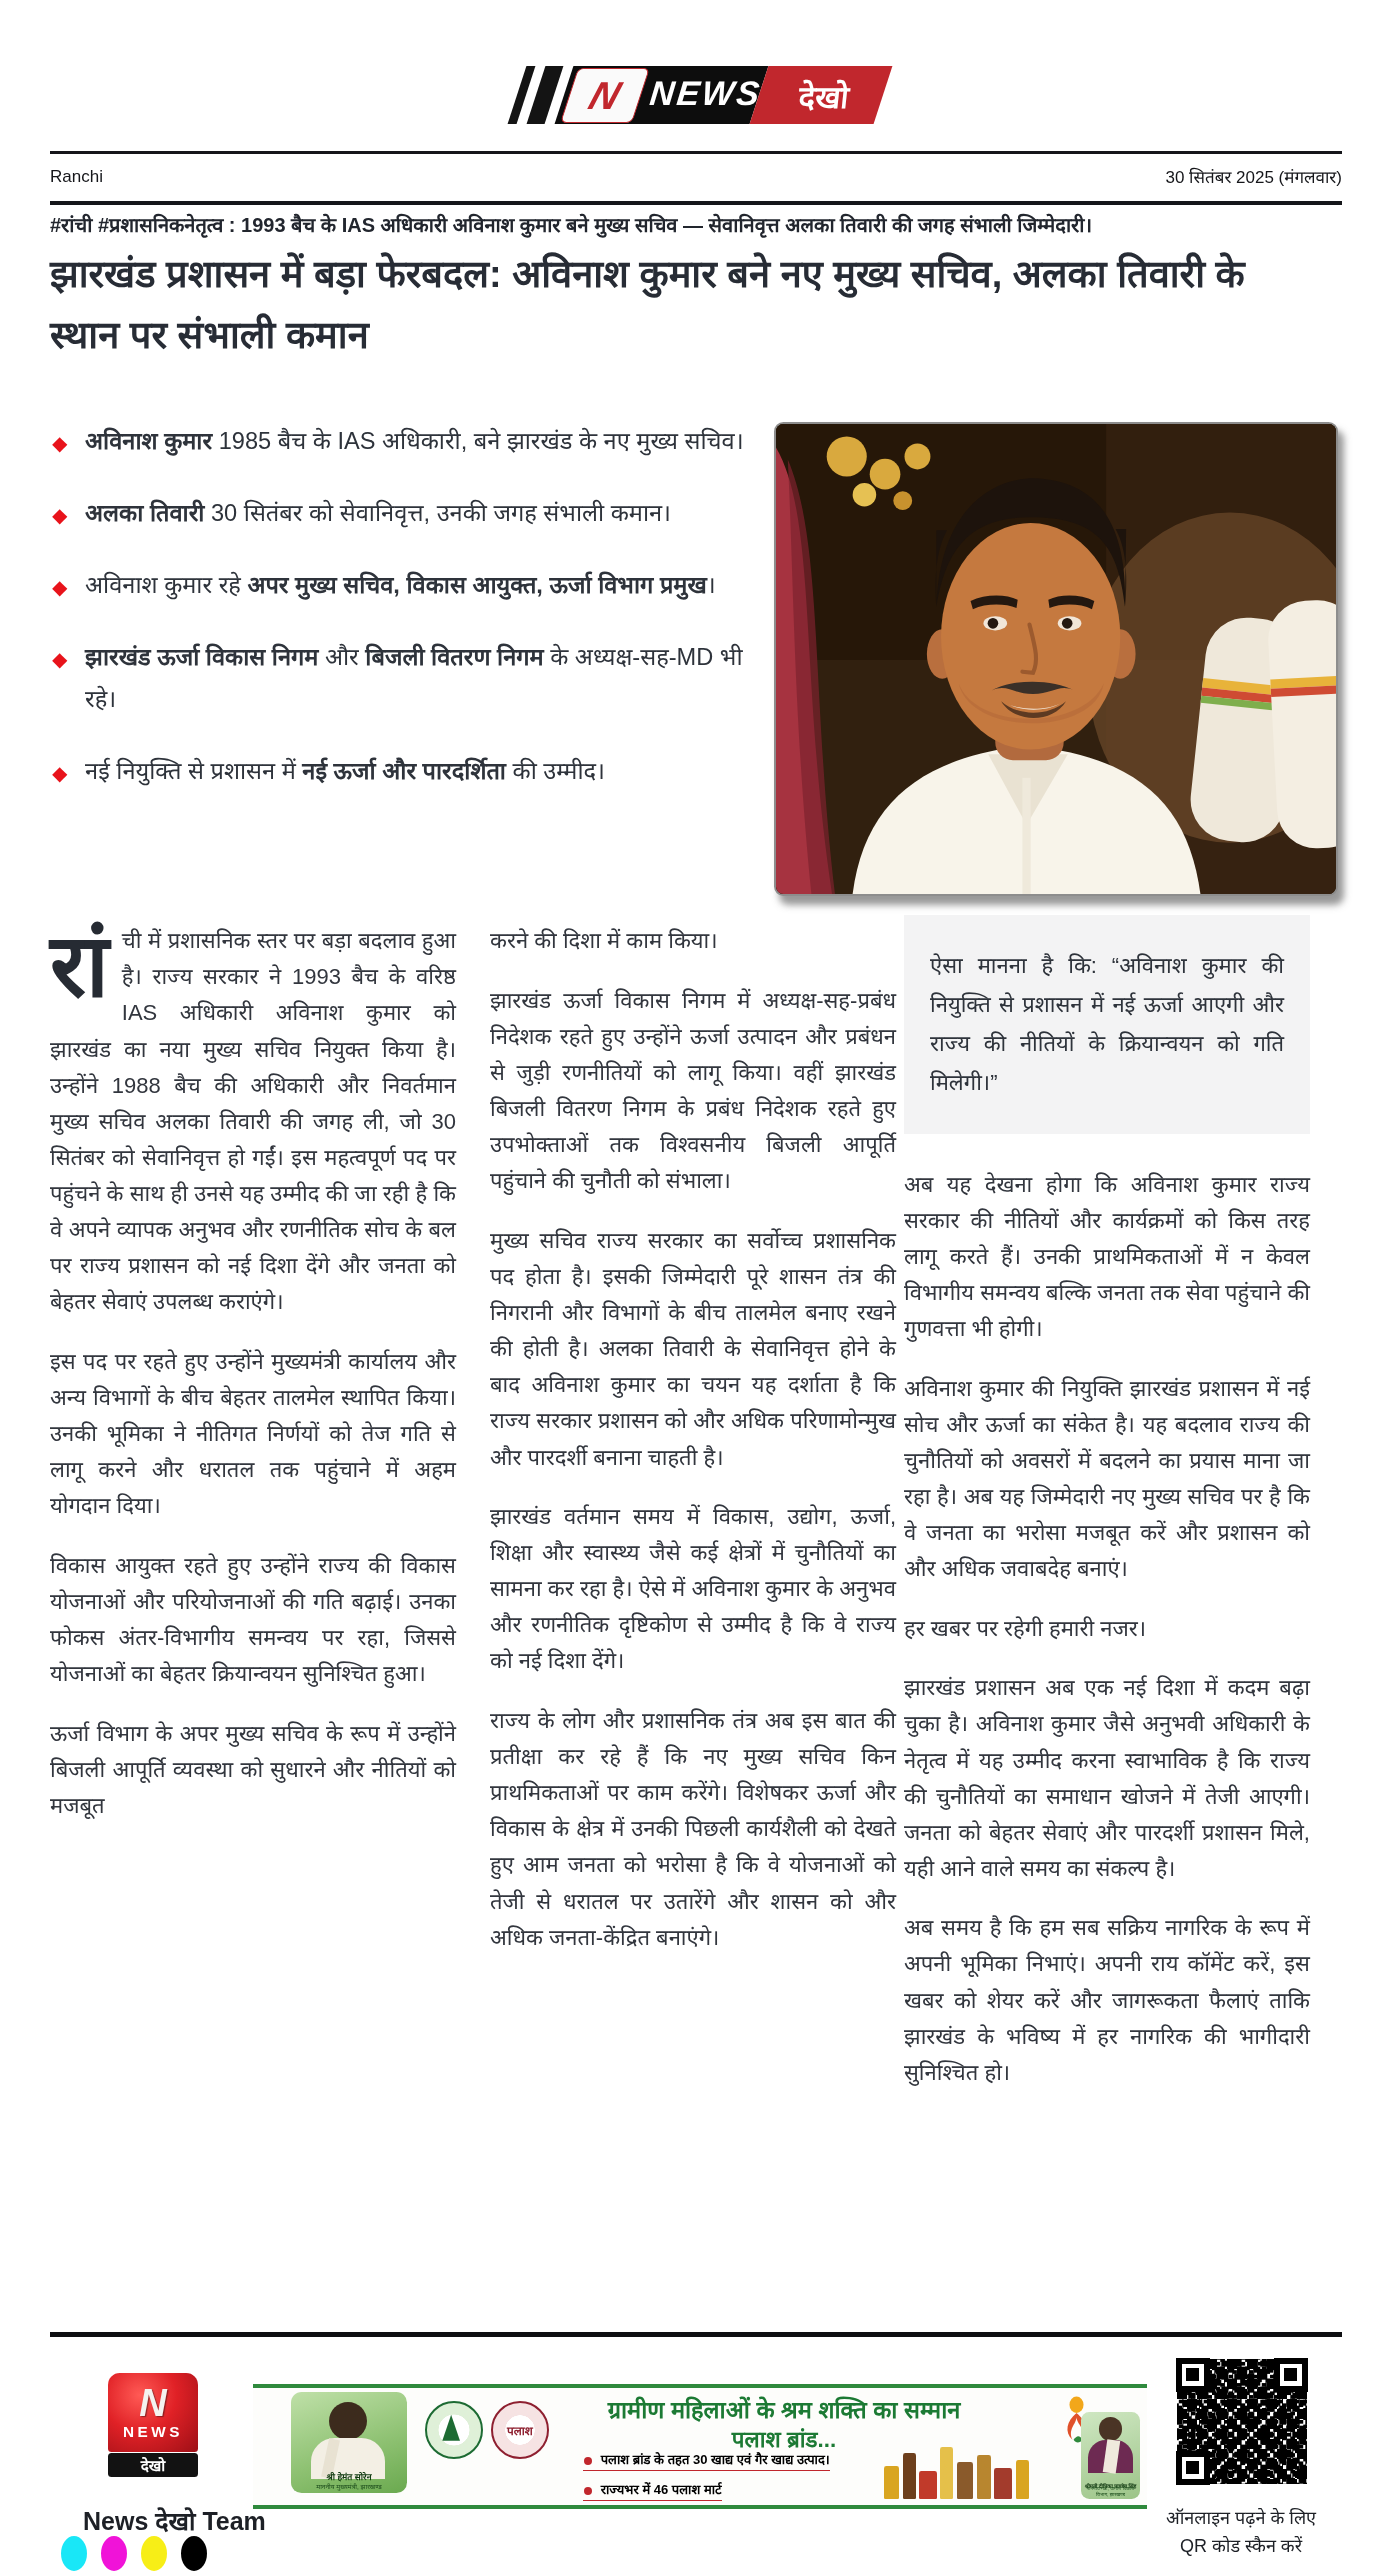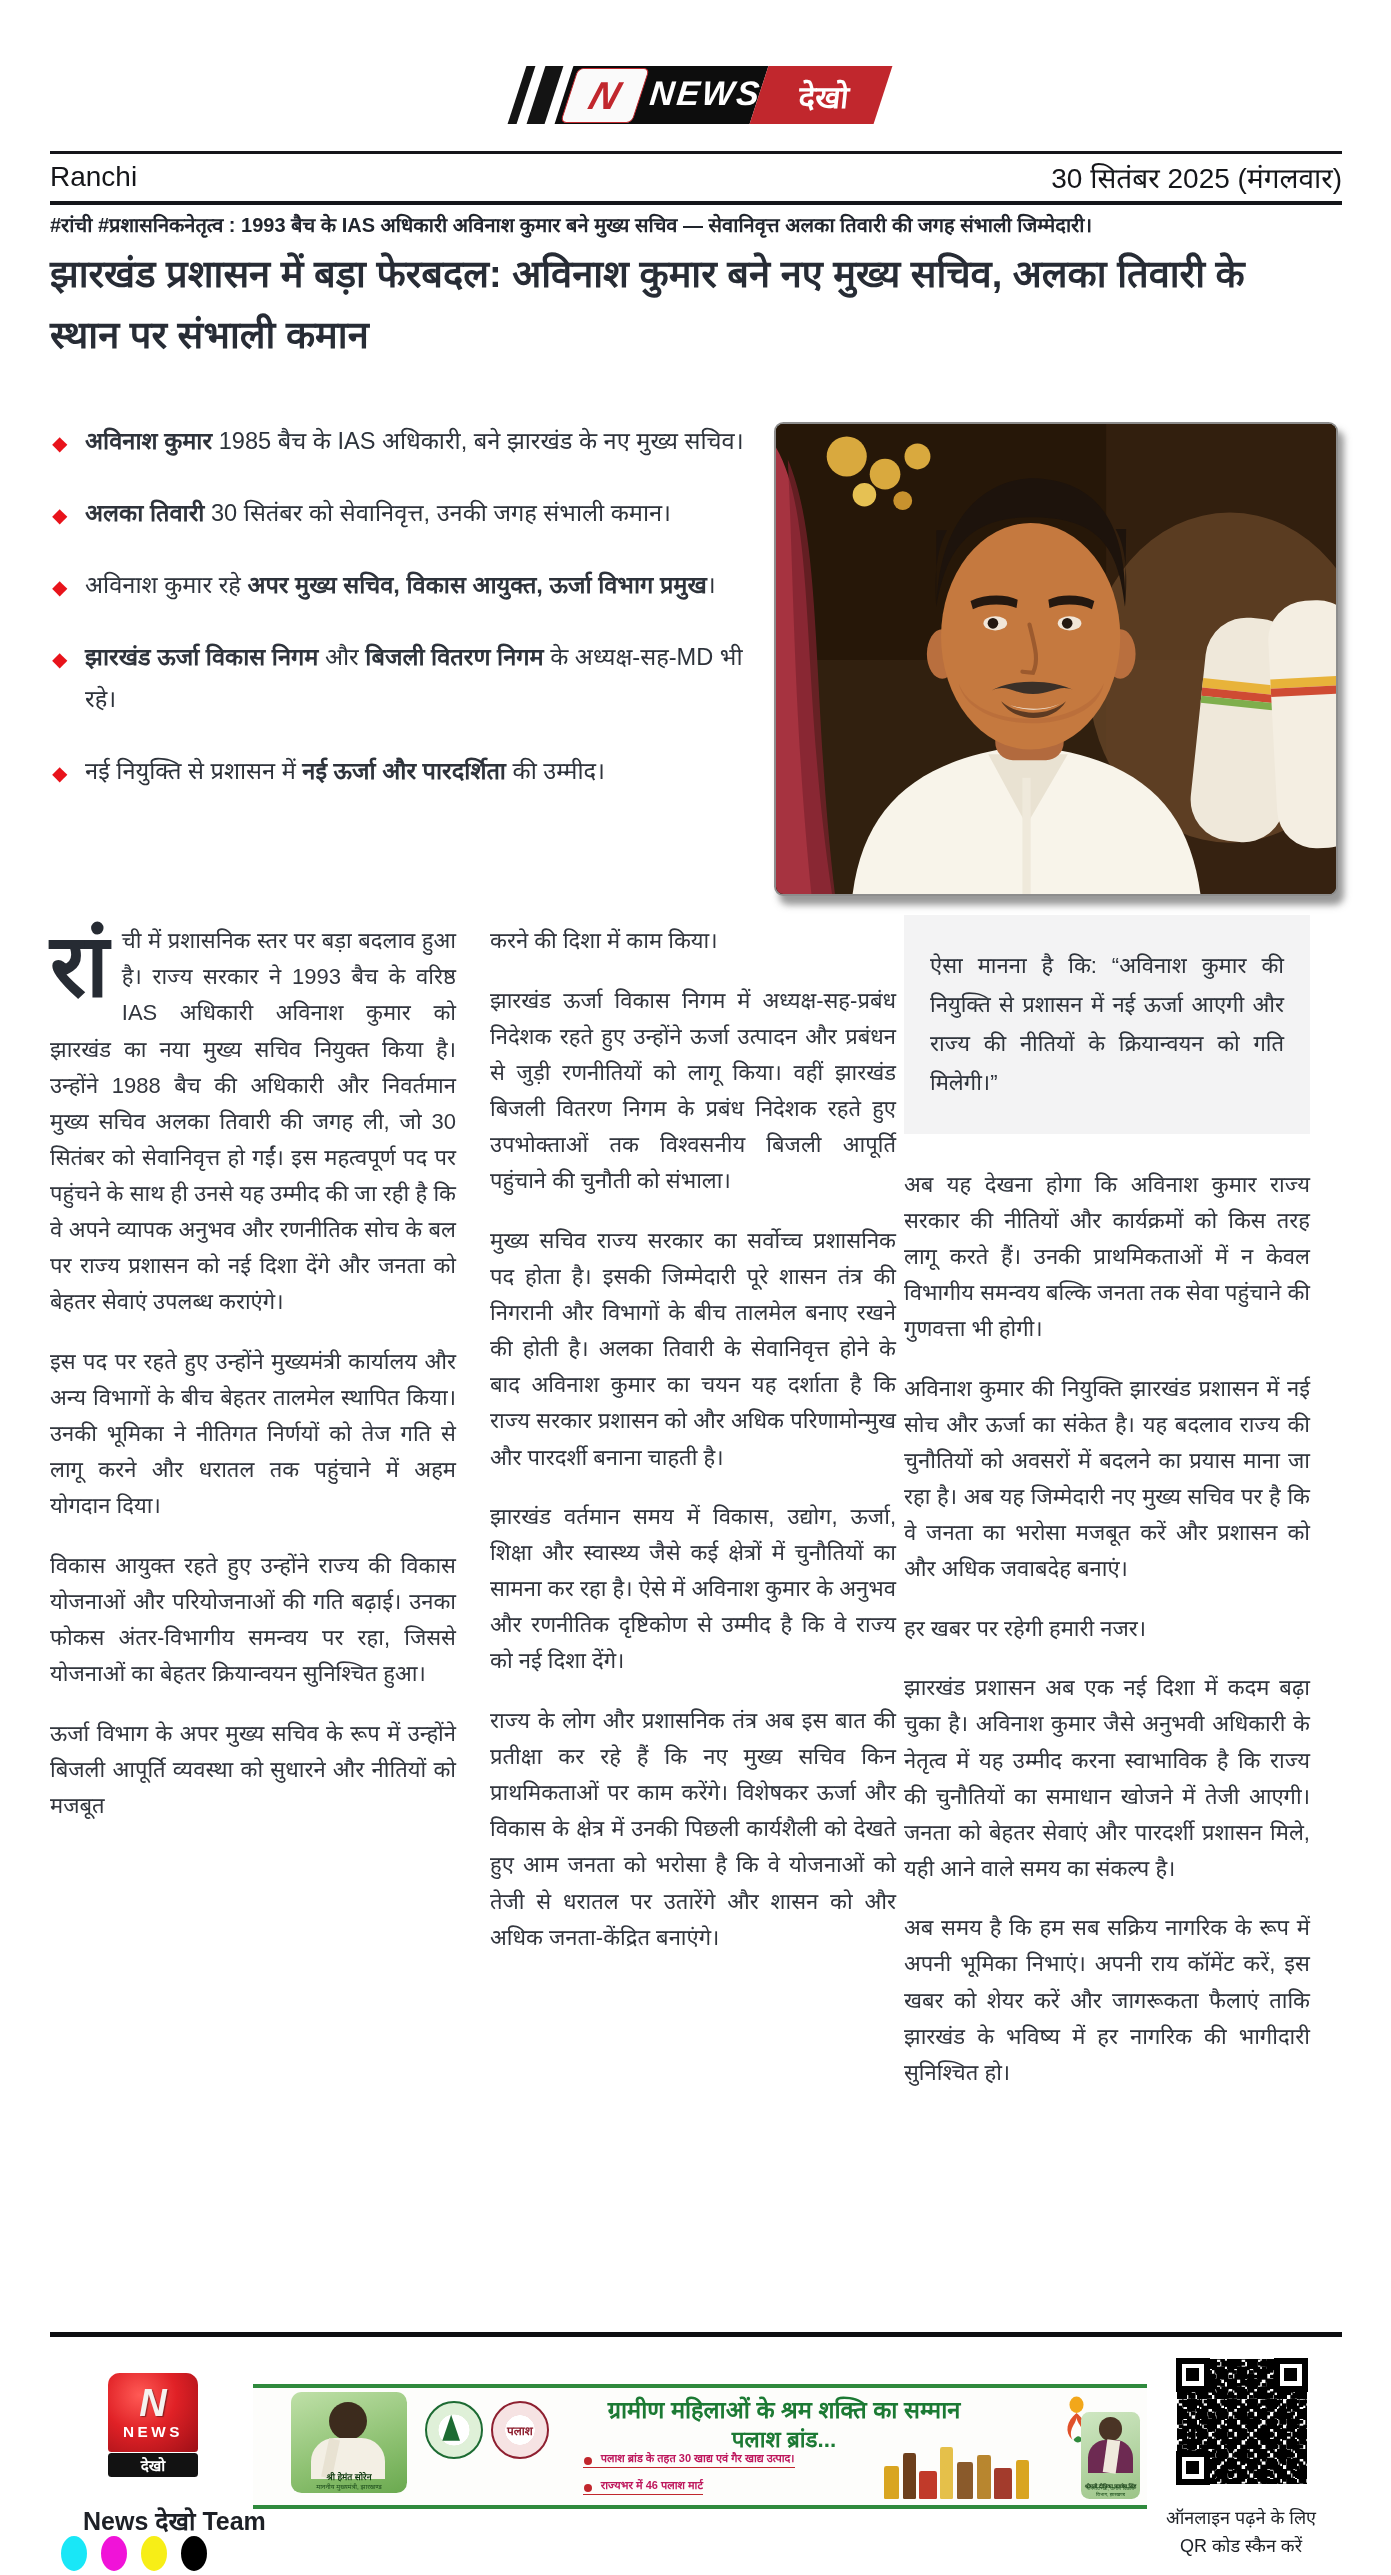--- a/index.html
+++ b/index.html
@@ -19,21 +19,21 @@
   .news-word{position:absolute;left:140px;top:8.3px;font-size:34px;font-weight:700;font-style:italic;
              color:#fff;letter-spacing:2.4px;transform:skewX(-6deg);}
   .dekho-word{position:absolute;left:264px;top:9.4px;width:100px;text-align:center;font-size:31px;
               font-weight:700;color:#fff;transform:skewX(-6deg);}
   
   .rule{position:absolute;left:50px;width:1292px;background:#15161a;}
   .rule1{top:151px;height:2.9px;}
   .rule2{top:201px;height:4.1px;}
   .rule3{top:2332px;height:5.3px;background:#0e0f12;}
   .meta-row{position:absolute;left:50px;top:157px;width:1292px;display:flex;
-            justify-content:space-between;align-items:center;height:39px;font-size:28px;color:#15161a;}
+            justify-content:space-between;align-items:center;height:39px;font-size:17px;color:#15161a;}
   .tagline{position:absolute;left:50px;top:211px;width:1297px;font-size:20px;font-weight:700;color:#22262e;}
   .headline{position:absolute;left:50px;top:244px;width:1256px;font-size:38px;font-weight:700;
             line-height:1.6;color:#272c35;}
   
   .highlights{position:absolute;left:52px;top:420px;width:701px;}
   .hl{display:flex;gap:17.7px;margin-bottom:29.5px;font-size:23.6px;line-height:1.8;color:#2e333b;}
   .hl b{font-weight:700;}
   .diamond{color:#e8131b;font-size:20px;padding-top:4.7px;flex:0 0 auto;}
   
   .photo{position:absolute;left:774px;top:422px;width:560px;height:470px;border-radius:9.4px;
@@ -79,21 +79,21 @@
   .seal-govt:after{content:"";position:absolute;left:15.3px;top:11.8px;width:17.7px;height:26px;background:#1d6b33;
              clip-path:polygon(50% 0,100% 100%,0 100%);}
   .seal-palash{left:238px;top:13px;width:54px;height:54px;border:2.9px solid #8e2030;
              background:radial-gradient(circle,#fff 0 38%,#f6e3e3 39% 100%);
              display:flex;align-items:center;justify-content:center;font-size:11.8px;font-weight:700;color:#8e2030;}
   .banner-title{position:absolute;left:307px;top:8.3px;width:448px;text-align:center;color:#1c7a34;
                 font-weight:700;line-height:1.25;}
   .banner-title .t1{font-size:23.6px;}
   .banner-title .t2{font-size:22.4px;}
   .banner-points{position:absolute;left:330px;top:62px;width:413px;}
-  .bpoint{position:relative;margin-bottom:8.3px;font-size:11px;font-weight:700;color:#be185d;
+  .bpoint{position:relative;margin-bottom:8.3px;font-size:13px;font-weight:700;color:#000000;
           padding-left:17.7px;border-bottom:1.8px solid #c1272d;display:inline-block;padding-bottom:2.4px;margin-right:100%;white-space:nowrap;}
   .bpoint .bdot{position:absolute;left:1.2px;top:7px;width:8.3px;height:8.3px;border-radius:50%;background:#c1272d;}
   .products{position:absolute;left:631px;bottom:5.9px;display:flex;align-items:flex-end;gap:3.5px;}
   .products i{display:block;border-radius:2.4px 2.4px 1.2px 1.2px;}
   .palash-flame{position:absolute;left:803px;top:7px;width:41px;height:51px;}
   .minister{position:absolute;left:828px;top:23.6px;width:59px;height:87px;border-radius:8.3px;
             background:linear-gradient(160deg,#cfe7c2,#9cc488);overflow:hidden;}
   .minister .head{position:absolute;left:17.7px;top:5.9px;width:23.6px;height:23.6px;border-radius:50%;background:#4a3425;}
   .minister .body{position:absolute;left:7px;top:28px;width:45px;height:33px;border-radius:17.7px 17.7px 0 0;background:#6d2a52;}
   .minister .saree{position:absolute;left:23.6px;top:28px;width:13px;height:33px;background:#efe9dd;transform:rotate(8deg);}

